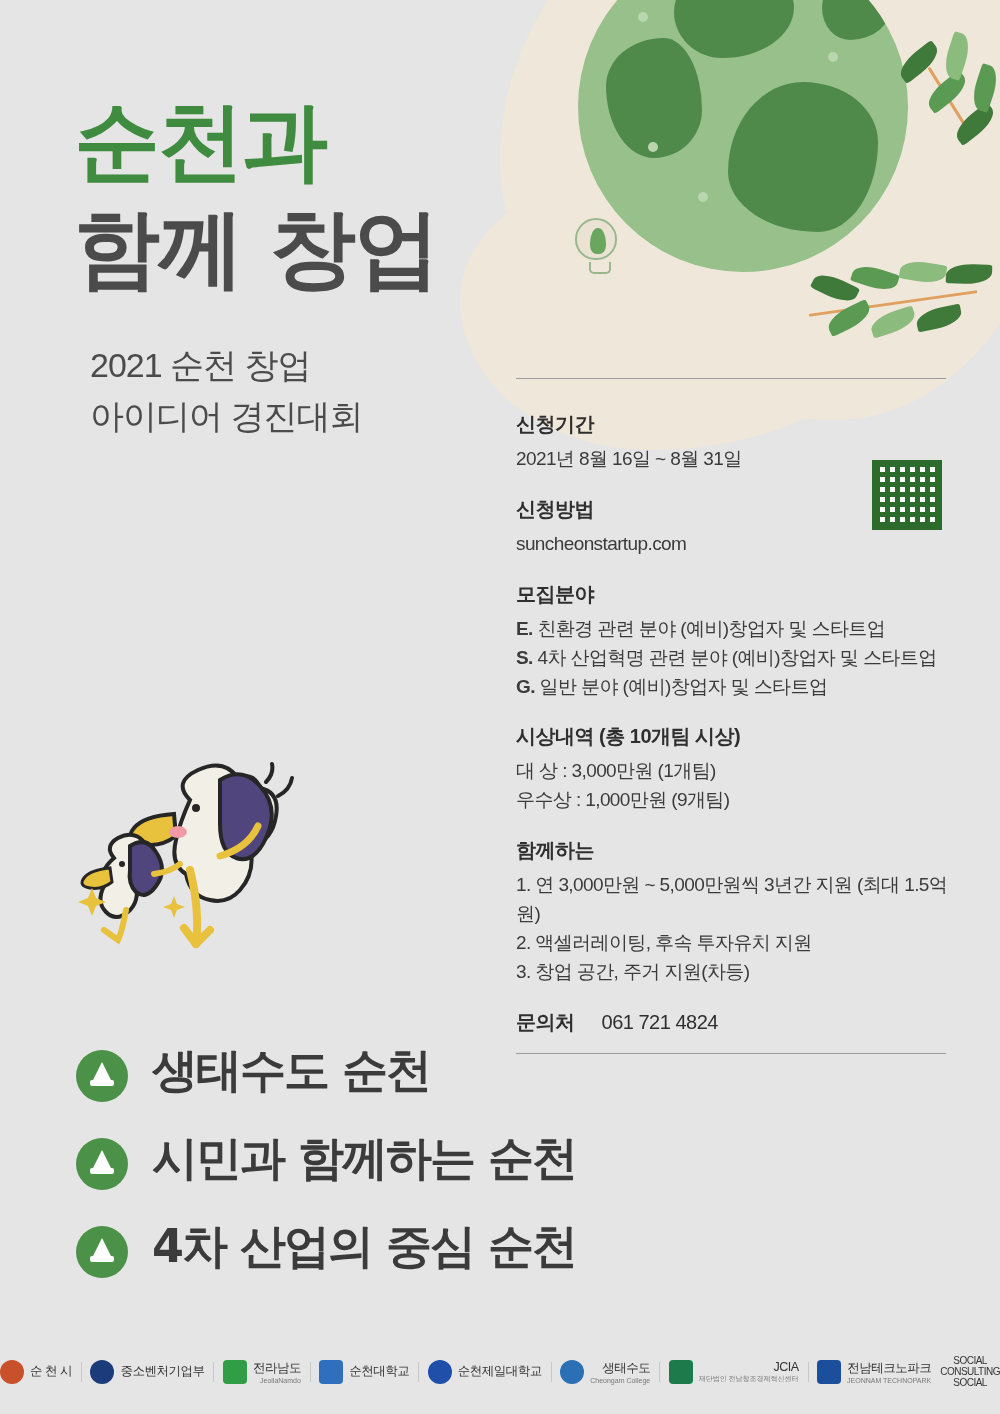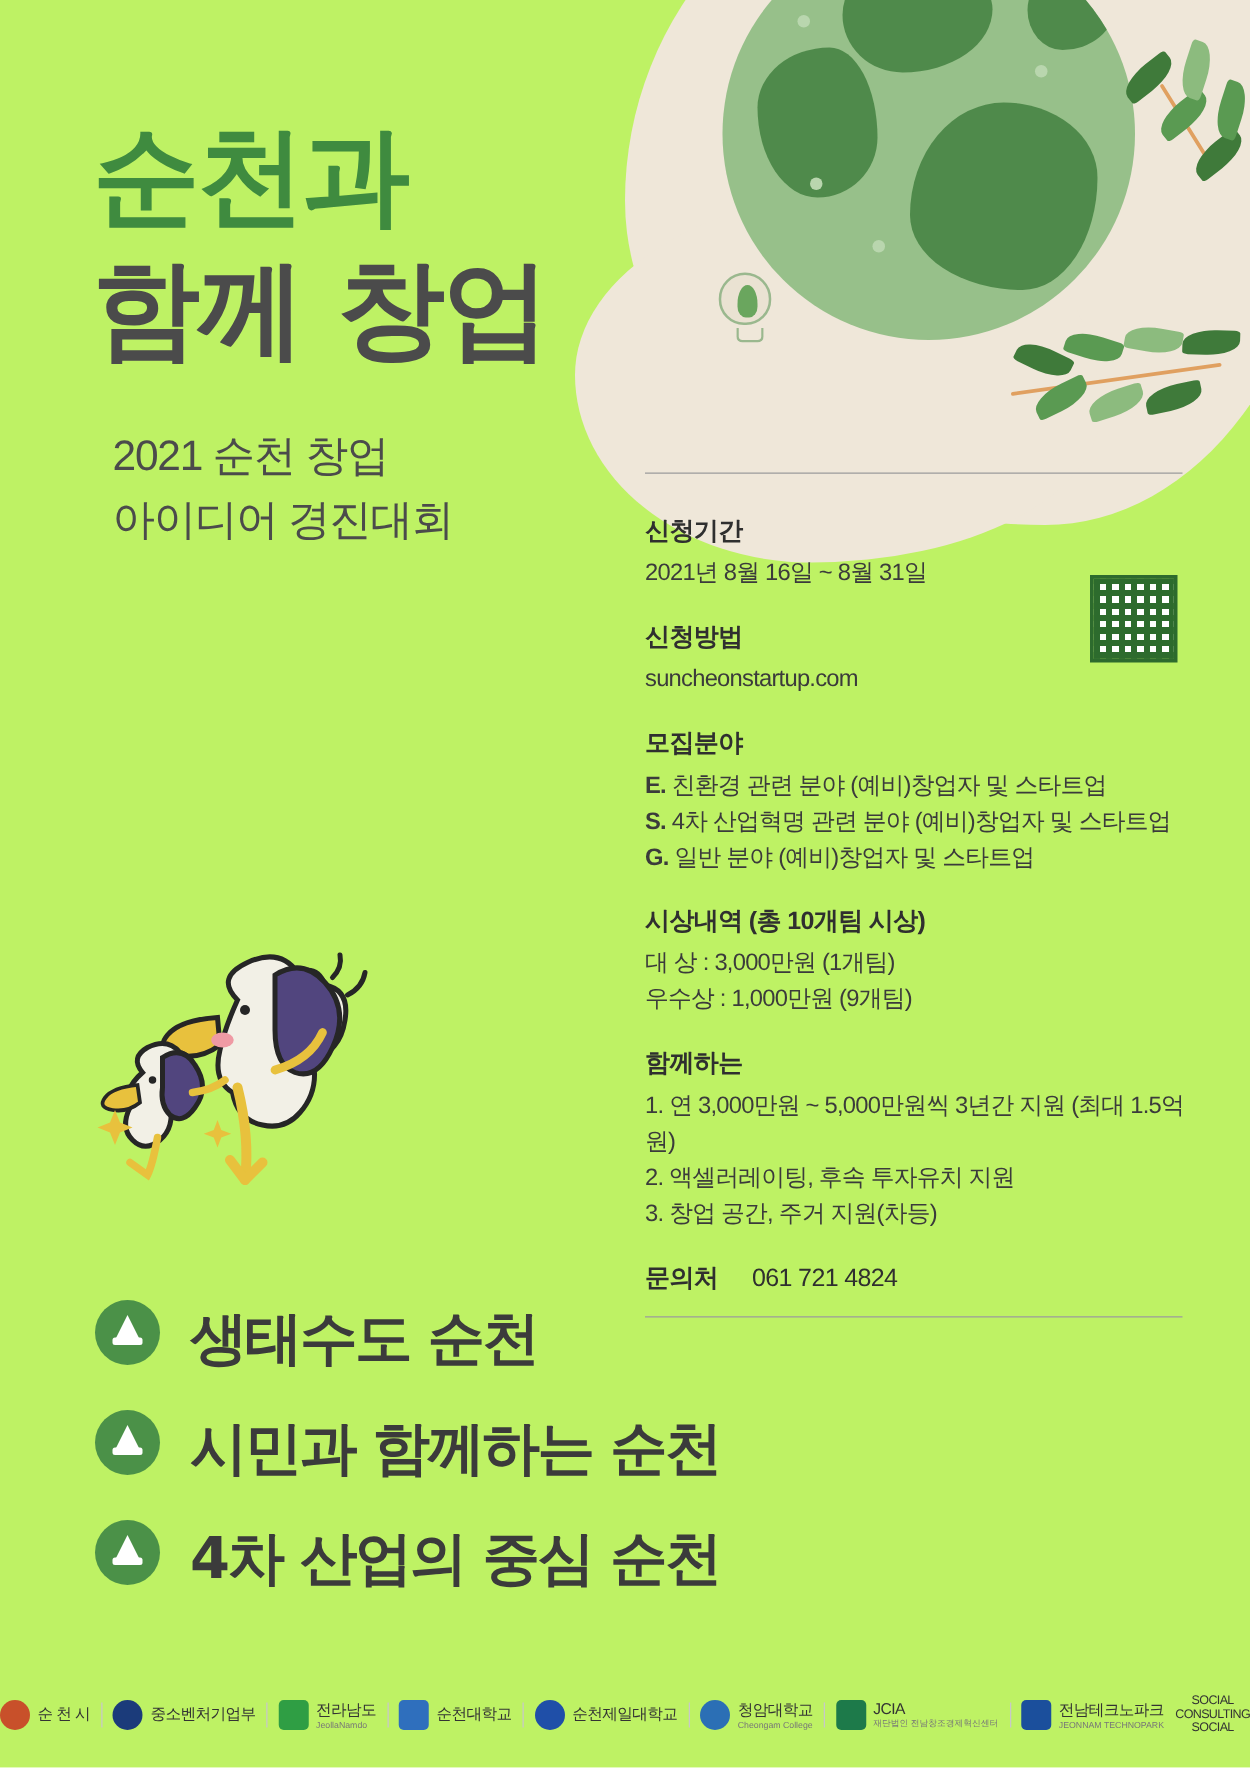--- a/index.html
+++ b/index.html
@@ -4,21 +4,21 @@
 <style>
   * { box-sizing: border-box; margin: 0; padding: 0; }
   html, body {
     width: 1000px; height: 1414px;
     font-family: "Liberation Sans", sans-serif;
     background: #ffffff;
   }
   .poster {
     position: relative;
     width: 1000px; height: 1414px;
-    background: #bef264;
+    background: #e5e5e5;
     overflow: hidden;
   }
 
   
   .beige-blob {
     position: absolute;
     top: -120px; right: -60px;
     width: 560px; height: 540px;
     background: #efe7d9;
     border-radius: 48% 52% 40% 60% / 52% 44% 56% 48%;
@@ -155,21 +155,21 @@
     color: #2f2f2f;
     letter-spacing: -0.5px;
   }
   .contact span.num { font-weight: normal; margin-left: 22px; }
 
   
   .mascots { position: absolute; left: 70px; top: 740px; width: 260px; height: 260px; }
 
   
   .slogans { position: absolute; left: 76px; top: 1040px; }
-  .slogan-row { display: flex; align-items: flex-start; margin-bottom: 26px; }
+  .slogan-row { display: flex; align-items: flex-end; margin-bottom: 26px; }
   .slogan-badge {
     width: 52px; height: 52px;
     border-radius: 50%;
     background: #4b9148;
     margin-right: 24px;
     position: relative;
     flex: none;
   }
   .slogan-badge:before {
     content: "";
@@ -219,20 +219,21 @@
     width: 24px; height: 24px;
     border-radius: 50%;
     flex: none;
   }
   .logo .mark.sq { border-radius: 4px; }
   .logo .txt {
     font-size: 12.5px;
     color: #333;
     letter-spacing: -0.5px;
     white-space: nowrap;
+    text-align: right;
   }
   .logo .txt .sub { display: block; font-size: 7px; color: #777; letter-spacing: 0; }
   .divider { width: 1px; height: 20px; background: #c8c8c8; }
 </style>
 </head>
 <body>
 
 <div class="poster">
 
   <div class="beige-blob"></div>
@@ -388,21 +389,21 @@
     </div>
     <div class="divider"></div>
     <div class="logo">
       <div class="mark" style="background:#1f4fa8"></div>
       <div class="txt">순천제일대학교</div>
     </div>
     <div class="divider"></div>
     <div class="logo">
       <div class="mark" style="background:#2b6fb5"></div>
       <div class="txt">
-        <span>청암대학교</span>
+        <span>생태수도</span>
         <span class="sub">Cheongam College</span>
       </div>
     </div>
     <div class="divider"></div>
     <div class="logo">
       <div class="mark sq" style="background:#1d7a4a"></div>
       <div class="txt">
         <span>JCIA</span>
         <span class="sub">재단법인 전남창조경제혁신센터</span>
       </div>

